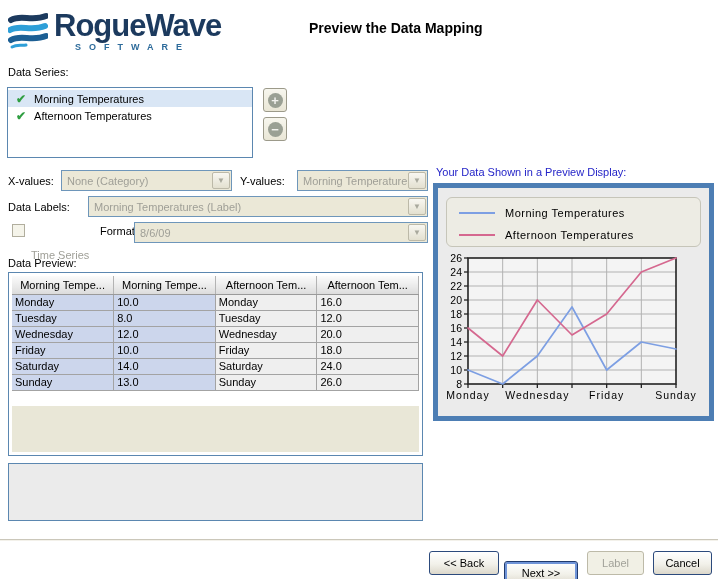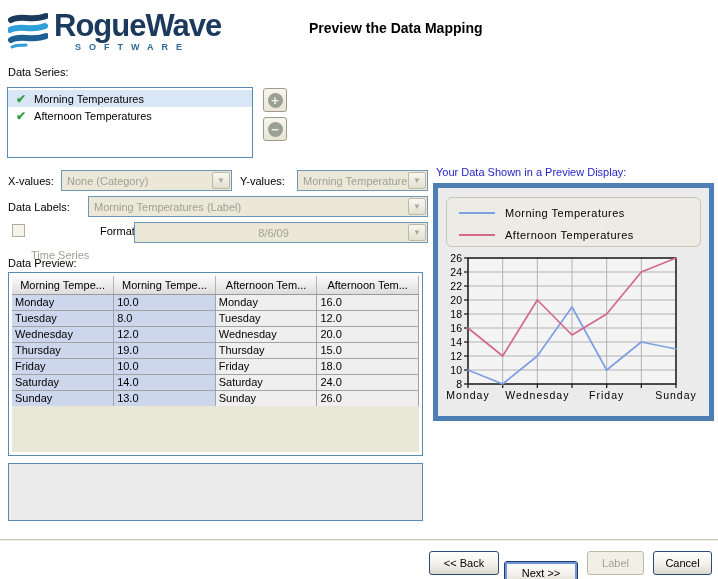--- a/index.html
+++ b/index.html
@@ -28,21 +28,21 @@
   #add-series-button { top:88px; }
   #remove-series-button { top:117px; }
 
   
   .combo { position:absolute; height:21px; background:#ebe8d7; border:1px solid #6e96ba; display:flex; align-items:center; }
   .combo .val { flex:1; font-size:11px; color:#9f9f97; padding-left:5px; overflow:hidden; white-space:nowrap; }
   .combo .arrow-btn { width:18px; height:17px; margin:1px; background:linear-gradient(180deg,#f8f7f1,#e3e0d0); border:1px solid #bcb9a8; border-radius:2px; display:flex; align-items:center; justify-content:center; font-size:8px; color:#a9a99d; }
   #combo-x { left:61px; top:170px; width:171px; }
   #combo-y { left:297px; top:170px; width:131px; }
   #combo-labels { left:88px; top:196px; width:340px; }
-  #combo-format { left:134px; top:222px; width:294px;text-align:center; }
+  #combo-format { left:134px; top:222px; width:294px; }
 
   #time-series-box { position:absolute; left:12px; top:224px; width:13px; height:13px; background:#f5f4ea; border:1px solid #b1ae9e; }
 
   
   #table-panel { position:absolute; left:8px; top:272px; width:415px; height:184px; border:1px solid #5b87b0; background:#ffffff; padding:3px; }
   #table-filler { position:absolute; left:3px; right:3px; top:133px; bottom:3px; background:#e9e7d7; }
   #grid { width:100%; border-collapse:collapse; table-layout:fixed; }
   #grid th { height:18px; font-size:11px; font-weight:normal; text-align:center; background:linear-gradient(180deg,#fbfbfb,#e9e9e9 60%,#dcdcdc); border-right:1px solid #b3b3b3; border-bottom:1px solid #9a9a9a; white-space:nowrap; overflow:hidden; }
   #grid td { height:16px; font-size:11px; padding:0 3px; border-right:1px solid #a3a3a3; border-bottom:1px solid #a3a3a3; background:#efefef; white-space:nowrap; overflow:hidden; }
   #grid td.morning { background:#ccd6ec; }
@@ -151,26 +151,20 @@
             <td class="morning">Tuesday</td>
             <td class="morning">8.0</td>
             <td>Tuesday</td>
             <td>12.0</td>
           </tr>
           <tr>
             <td class="morning">Wednesday</td>
             <td class="morning">12.0</td>
             <td>Wednesday</td>
             <td>20.0</td>
-          </tr>
-          <tr>
-            <td class="morning">Thursday</td>
-            <td class="morning">19.0</td>
-            <td>Thursday</td>
-            <td>15.0</td>
           </tr>
           <tr>
             <td class="morning">Friday</td>
             <td class="morning">10.0</td>
             <td>Friday</td>
             <td>18.0</td>
           </tr>
           <tr>
             <td class="morning">Saturday</td>
             <td class="morning">14.0</td>

